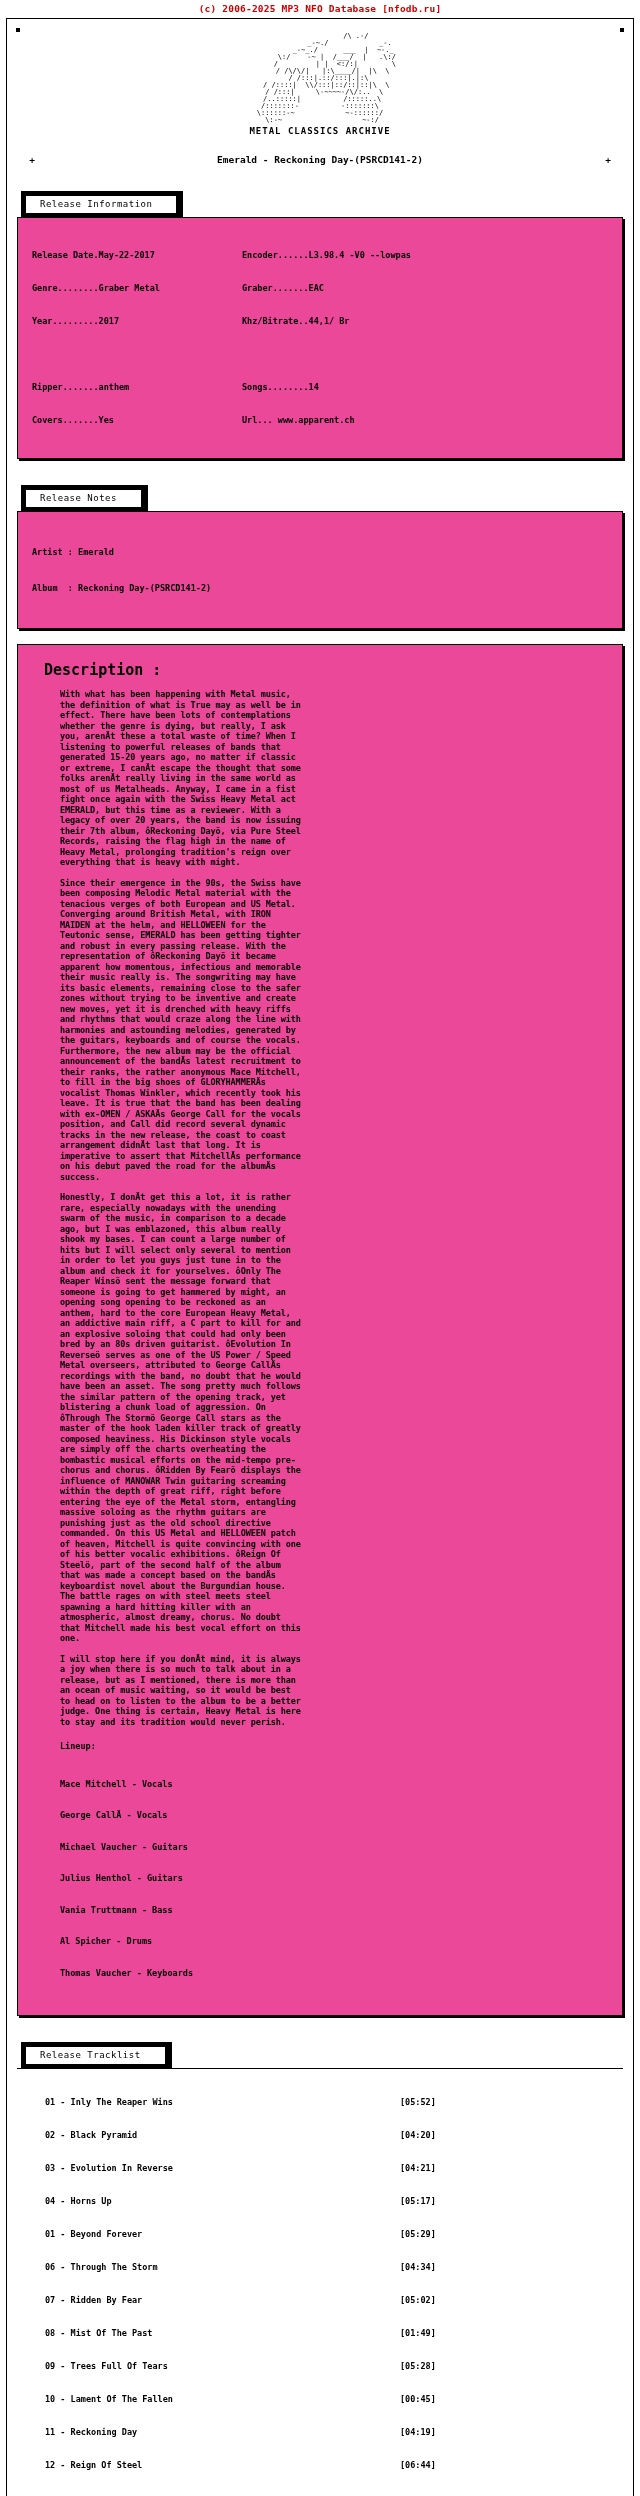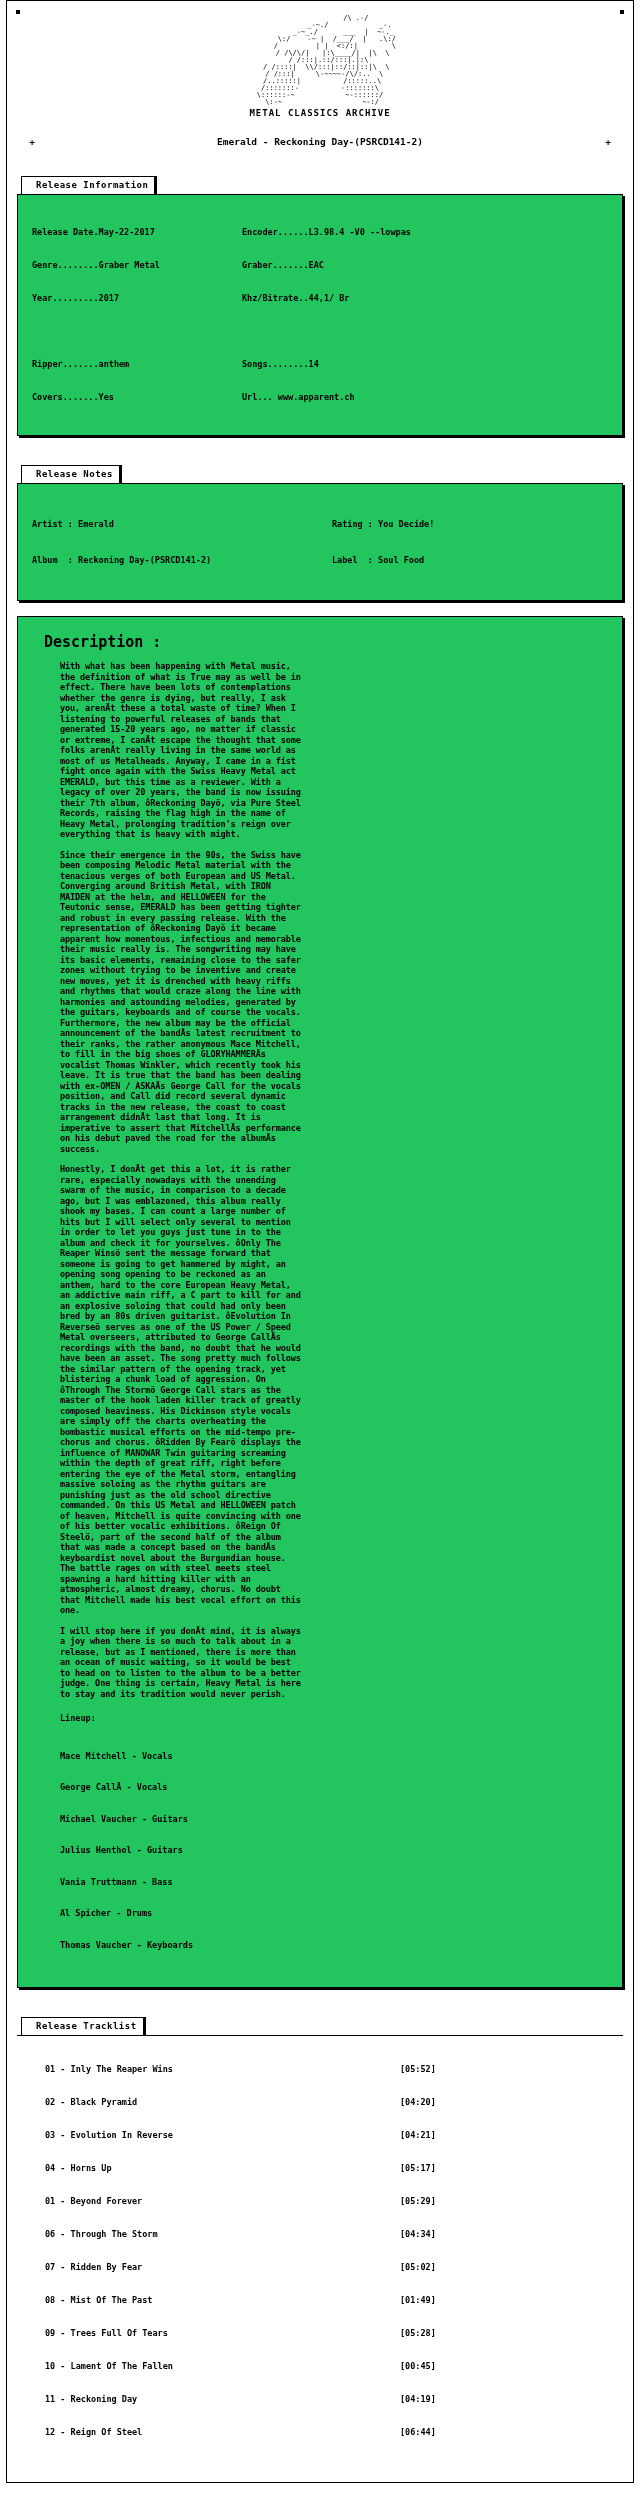--- a/index.html
+++ b/index.html
@@ -77,37 +77,37 @@
   .release-title-row .plus { width: 14px; text-align: center; }
   .release-title-row .mid { flex: 1; text-align: center; }
 
   .spacer-lg { height: 26px; }
   .spacer-md { height: 16px; }
 
   
   .panel { margin: 0 10px; position: relative; }
   .panel-tab {
     display: inline-block;
-    border: 1px solid #000000;
+    border: 5px solid #000000;
     box-shadow: 2px 0 0 0 #000;
-    padding: 3px 6px 4px 14px;
+    padding: 3px 24px 4px 14px;
     font-size: 9px;
-    font-weight: bold;
+    font-weight: normal;
     background: #fff;
     position: relative;
     z-index: 2;
     letter-spacing: 0.5px;
     margin-left: 4px;
   }
   .panel-body {
     border: 1px solid #000;
     box-shadow: 2px 2px 0 0 #000;
     margin-top: -1px;
     padding: 10px 12px 10px 14px;
-    background: #22c55e;
+    background: #ec4899;
   }
   .panel-body.no-shadow { box-shadow: none; }
 
   .info-grid {
     display: flex;
     font-size: 8.5px;
     line-height: 11px;
     white-space: pre;
     font-weight: bold;
   }
@@ -160,20 +160,21 @@
   .panel-rule {
     border-top: 1px solid #000;
     margin-top: -1px;
   }
 </style>
 </head>
 <body>
 
 <div class="page">
 
+  <div class="copyright">(c) 2006-2025 MP3 NFO Database [nfodb.ru]</div>
 
   <div class="outer-frame">
     <span class="corner-dot corner-tl"></span>
     <span class="corner-dot corner-tr"></span>
 
     <div class="ascii-art">                 /\ .-/
               _-~./            _-.
            _-~_./      ___  |  ~-._
         \:/    -~ |  /___/  |   .\:/
        /         | |  &lt;:/:|        \
@@ -222,24 +223,20 @@
 
     <div class="spacer-lg"></div>
 
     <div class="panel">
       <div class="panel-tab">Release Notes</div>
       <div class="panel-body no-shadow" style="box-shadow:2px 2px 0 0 #000;">
         <div class="notes-grid">
           <div class="notes-col-left">
             <div class="kv">Artist : Emerald</div>
             <div class="kv">Album  : Reckoning Day-(PSRCD141-2)</div>
-          </div>
-          <div class="notes-col-right">
-            <div class="kv">Rating : You Decide!</div>
-            <div class="kv">Label  : Soul Food</div>
           </div>
         </div>
       </div>
     </div>
 
     <div class="spacer-md"></div>
 
     <div class="panel">
       <div class="panel-body">
         <div class="desc-label">Description :</div>

